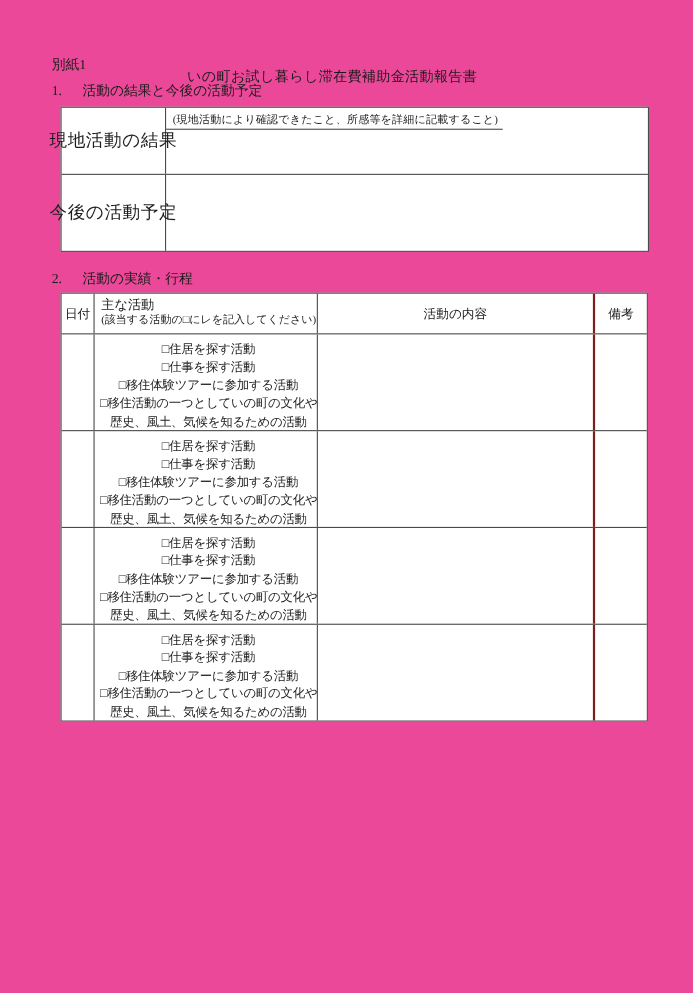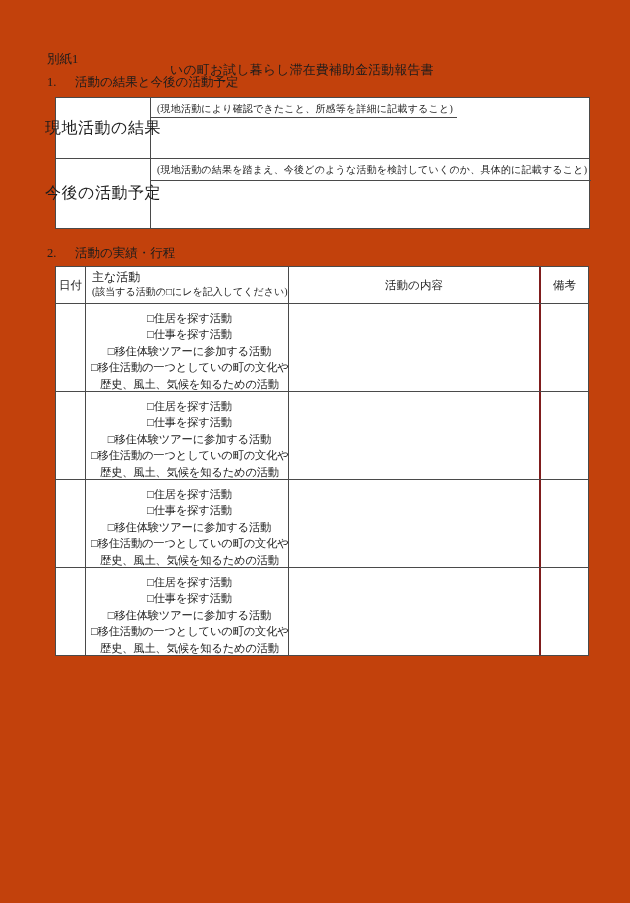--- a/index.html
+++ b/index.html
@@ -5,21 +5,21 @@
   * { margin: 0; padding: 0; box-sizing: border-box; }
   html, body { background: #ffffff; }
   body {
     font-family: "Liberation Serif", "DejaVu Serif", serif;
     color: #1c1c1c;
   }
   .page {
     position: relative;
     width: 630px;
     height: 903px;
-    background: #c2410c;
+    background: #ec4899;
     overflow: hidden;
   }
 
   
   .appendix {
     position: absolute;
     left: 47px;
     top: 51px;
     font-size: 12.5px;
   }
@@ -147,21 +147,20 @@
     <div class="t1-row r1">
       <div class="t1-label">現地活動の結果</div>
       <div class="t1-right">
         <div class="t1-caption">(現地活動により確認できたこと、所感等を詳細に記載すること)</div>
         <div class="t1-blank"></div>
       </div>
     </div>
     <div class="t1-row r2">
       <div class="t1-label">今後の活動予定</div>
       <div class="t1-right">
-        <div class="t1-caption">(現地活動の結果を踏まえ、今後どのような活動を検討していくのか、具体的に記載すること)</div>
         <div class="t1-blank"></div>
       </div>
     </div>
   </div>
 
   <div class="sec-heading" id="sec2-heading">
     <span class="sec-num">2.</span><span>活動の実績・行程</span>
   </div>
 
   <div class="table2">

